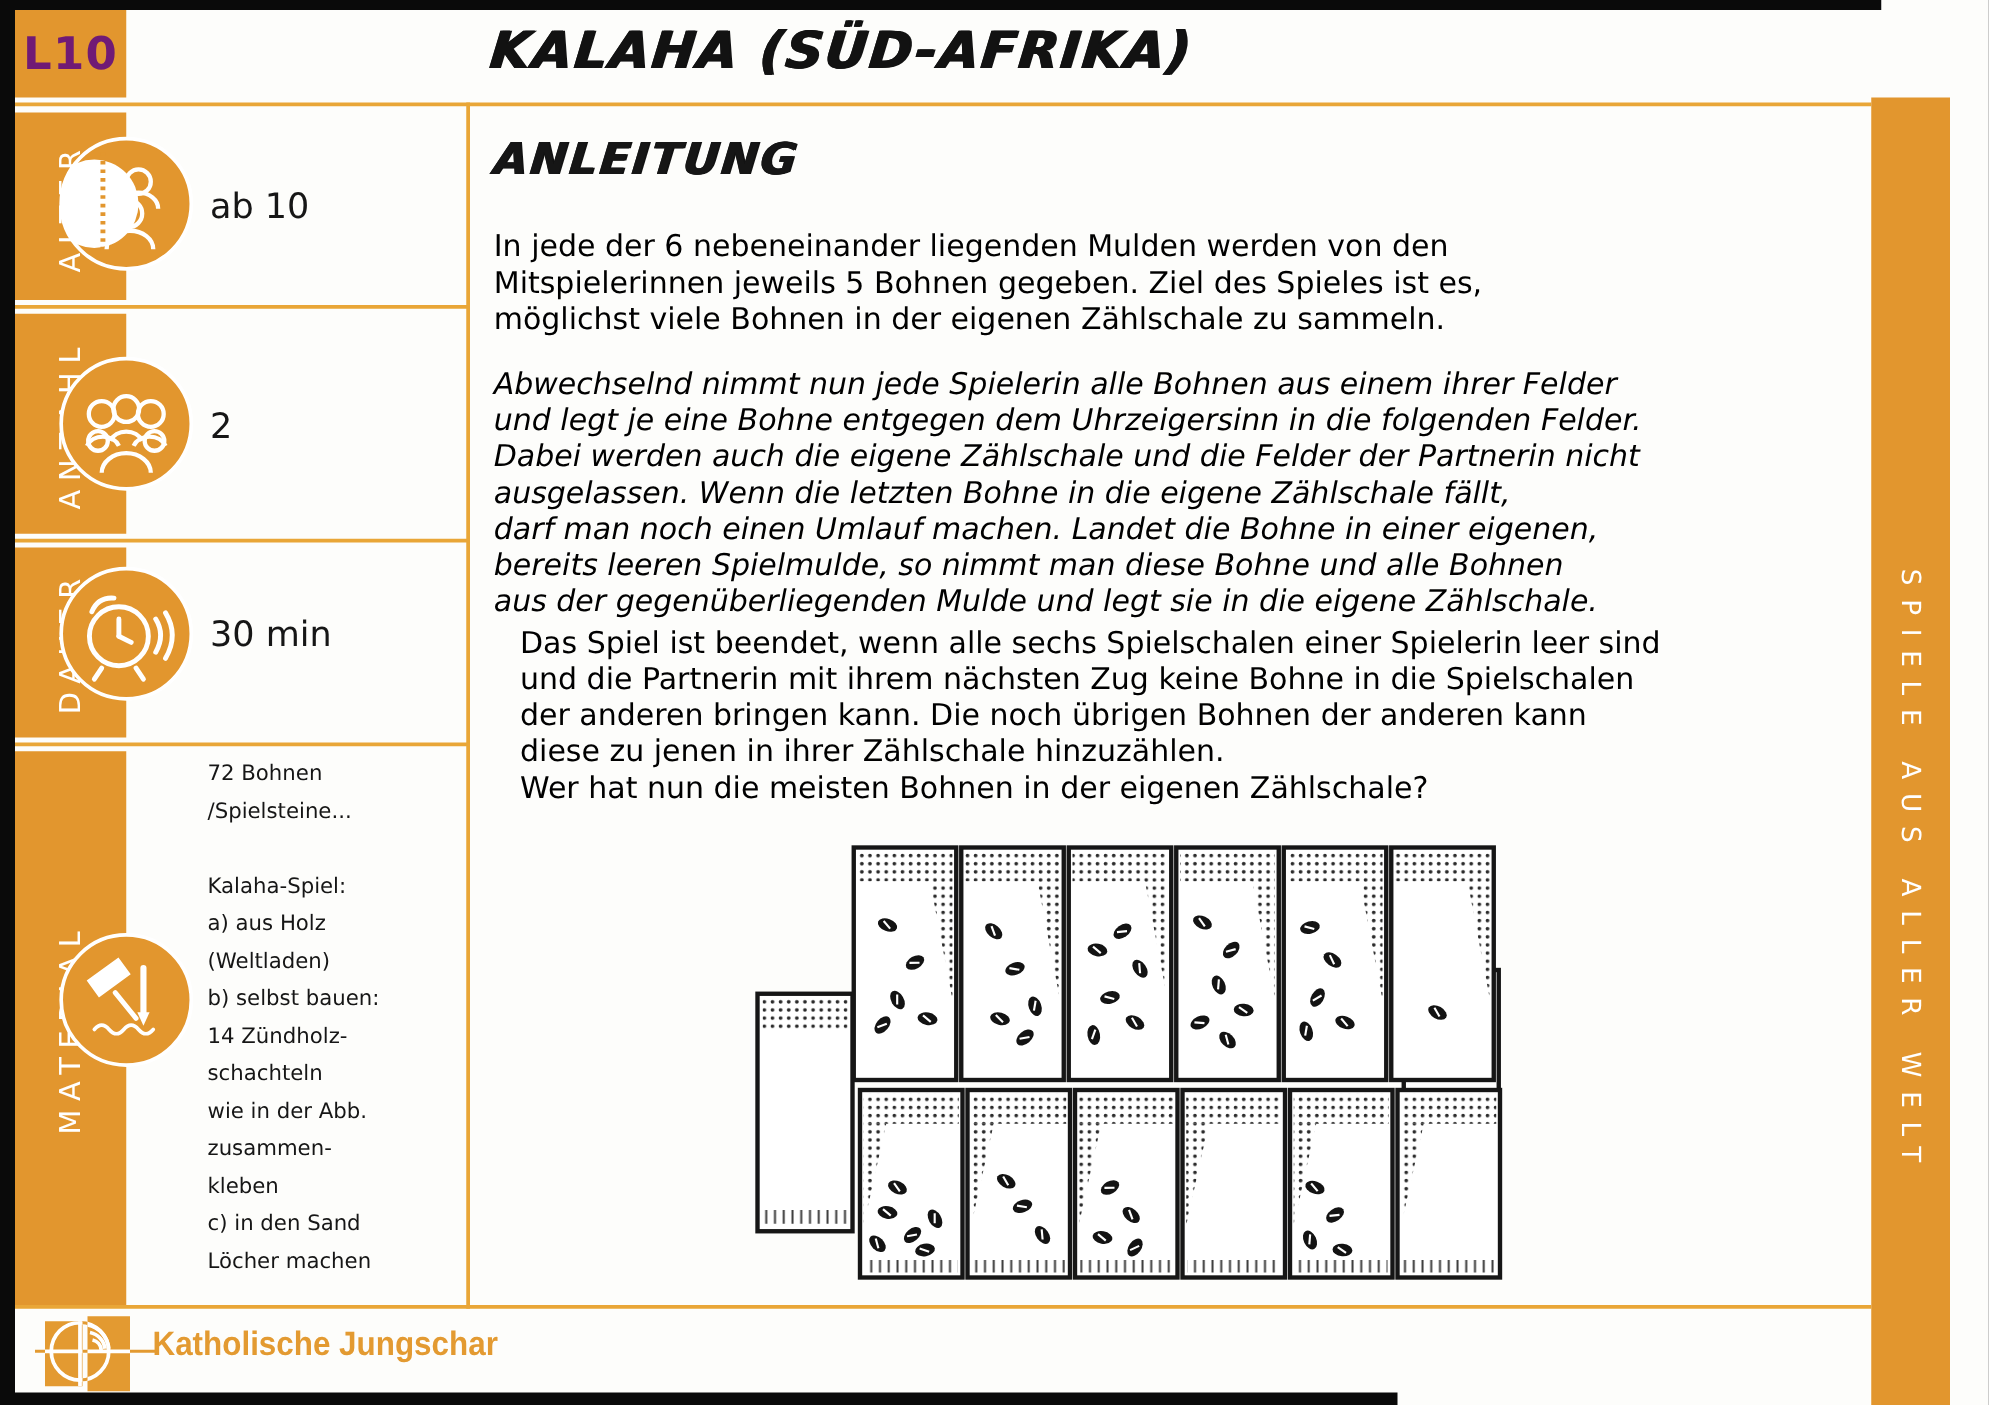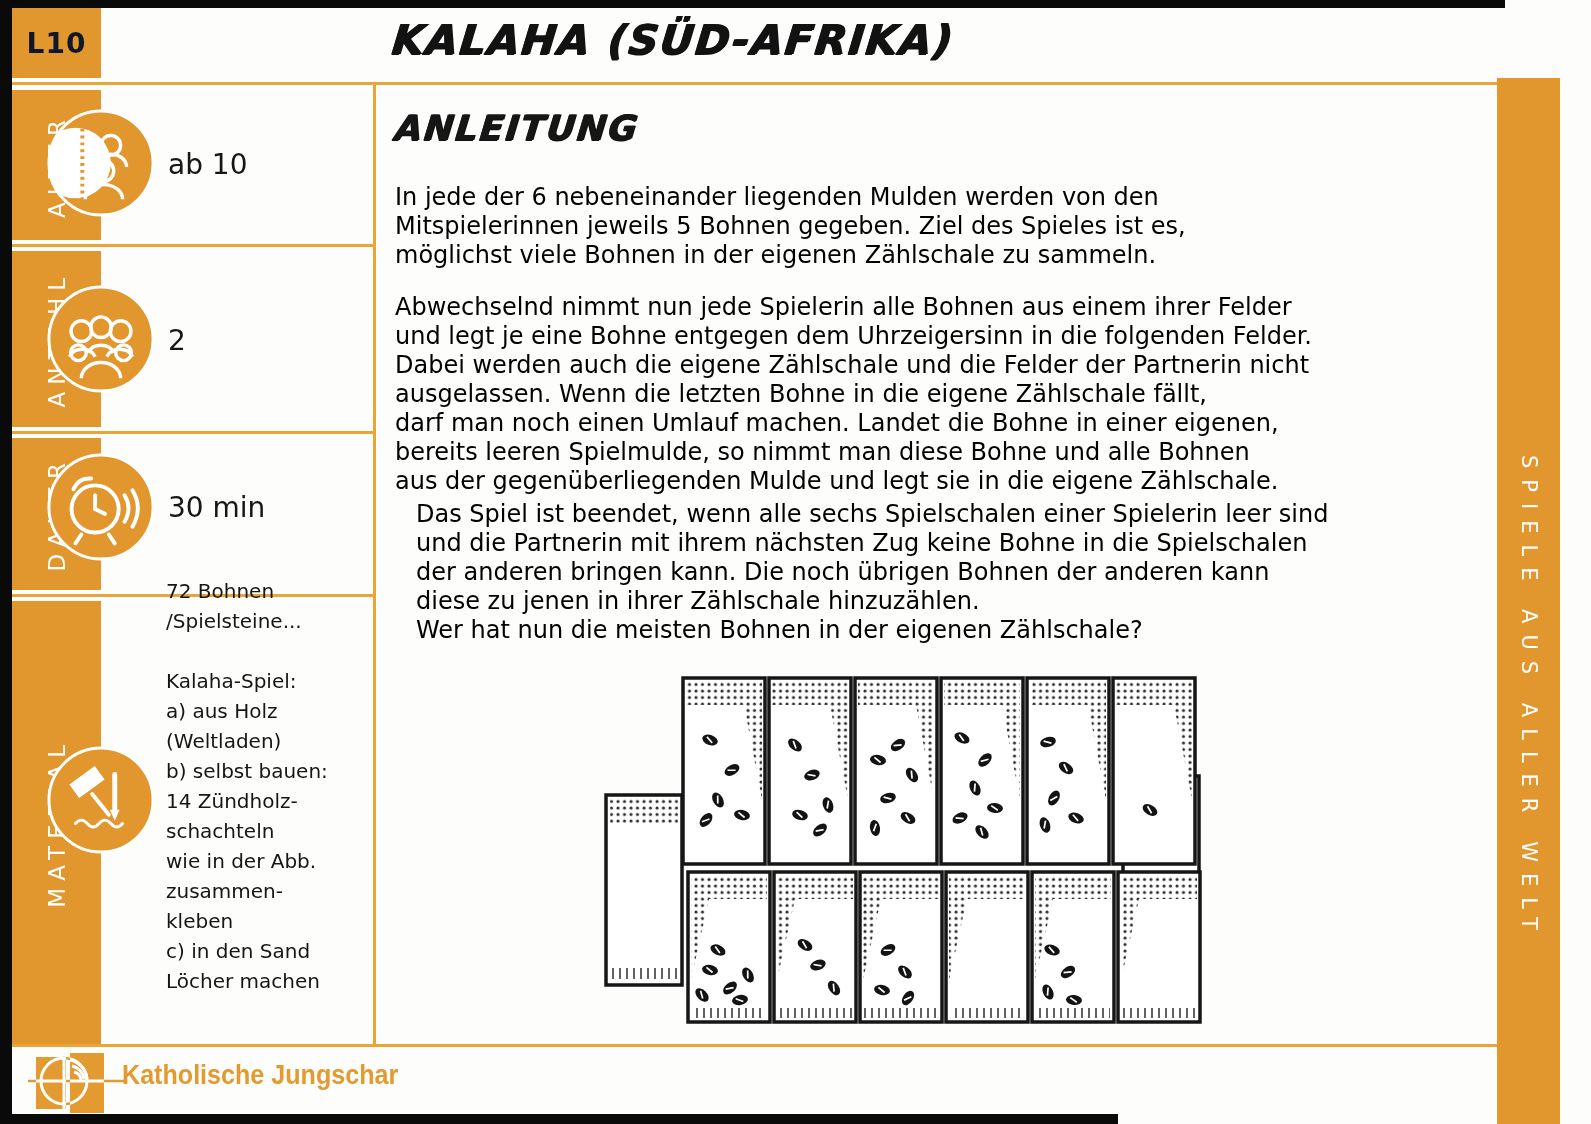--- a/index.html
+++ b/index.html
@@ -5,32 +5,32 @@
   html,body{margin:0;padding:0;background:#888;}
   #page{position:relative;width:1591px;height:1124px;background:#fdfdfb;overflow:hidden;
         font-family:"DejaVu Sans","Liberation Sans",sans-serif;color:#161616;}
   .abs{position:absolute;}
   
   .scan-left{left:0;top:0;width:12px;height:1124px;background:#0a0a0a;}
   .scan-top{left:0;top:0;width:1505px;height:8px;background:#0a0a0a;}
   .scan-bottom{left:0;top:1114px;width:1118px;height:10px;background:#0a0a0a;}
   
   .l10{left:12px;top:8px;width:89px;height:70px;background:#E2962E;display:flex;align-items:center;justify-content:center;}
-  .l10 span{color:#0f172a;font-size:28px;font-weight:bold;letter-spacing:1px;}
+  .l10 span{color:#701a75;font-size:36px;font-weight:bold;letter-spacing:1px;}
   .title{left:392px;top:16px;font-size:41px;font-weight:bold;font-style:italic;
          letter-spacing:2px;transform:skewX(-6deg);color:#121212;
          text-shadow:1.6px 0 0 #121212,0 .6px 0 #121212;white-space:nowrap;}
   .rule-h{height:3px;background:#E9A637;}
   .rule-v{width:3px;background:#E9A637;}
   
   .sb-seg{left:12px;width:89px;background:#E2962E;display:flex;align-items:center;justify-content:center;}
   .sb-label{writing-mode:vertical-rl;transform:rotate(180deg);color:#fff;font-size:23px;letter-spacing:7px;font-weight:normal;}
   .icon{left:46px;width:110px;height:110px;}
   .val{font-size:28px;color:#161616;}
-  .material-text{left:166px;top:576px;width:212px;font-size:20px;line-height:30px;white-space:pre-line;}
+  .material-text{left:166px;top:604px;width:212px;font-size:17px;line-height:30px;white-space:pre-line;}
   
   .heading{left:395px;top:108px;font-size:35px;font-weight:bold;font-style:italic;letter-spacing:2px;
            transform:skewX(-6deg);text-shadow:1.4px 0 0 #121212,0 .5px 0 #121212;}
   .para{left:395px;width:1120px;font-size:24px;line-height:29px;white-space:pre-line;color:#000000;}
   
   .strip{left:1497px;top:78px;width:63px;height:1046px;background:#E2962E;display:flex;justify-content:center;}
   .strip span{writing-mode:vertical-rl;color:#fff;font-size:21px;letter-spacing:11px;margin-top:377px;white-space:nowrap;}
   
   .wordmark{left:122px;top:1060px;font-family:"Liberation Sans",sans-serif;font-size:27px;font-weight:bold;
             color:#E39A31;transform:scaleX(.93);transform-origin:left;letter-spacing:0px;white-space:nowrap;}
@@ -141,21 +141,21 @@
 wie in der Abb.
 zusammen-
 kleben
 c) in den Sand
 Löcher machen</div>
 
   <div class="abs heading">ANLEITUNG</div>
   <div class="abs para" style="top:183px;">In jede der 6 nebeneinander liegenden Mulden werden von den
 Mitspielerinnen jeweils 5 Bohnen gegeben. Ziel des Spieles ist es,
 möglichst viele Bohnen in der eigenen Zählschale zu sammeln.</div>
-  <div class="abs para" style="top:293px;">Abwechselnd nimmt nun jede Spielerin alle Bohnen aus einem ihrer Felder
+  <div class="abs para" style="top:293px;font-style:italic;">Abwechselnd nimmt nun jede Spielerin alle Bohnen aus einem ihrer Felder
 und legt je eine Bohne entgegen dem Uhrzeigersinn in die folgenden Felder.
 Dabei werden auch die eigene Zählschale und die Felder der Partnerin nicht
 ausgelassen. Wenn die letzten Bohne in die eigene Zählschale fällt,
 darf man noch einen Umlauf machen. Landet die Bohne in einer eigenen,
 bereits leeren Spielmulde, so nimmt man diese Bohne und alle Bohnen
 aus der gegenüberliegenden Mulde und legt sie in die eigene Zählschale.</div>
   <div class="abs para" style="top:500px;margin-left:21px;">Das Spiel ist beendet, wenn alle sechs Spielschalen einer Spielerin leer sind
 und die Partnerin mit ihrem nächsten Zug keine Bohne in die Spielschalen
 der anderen bringen kann. Die noch übrigen Bohnen der anderen kann
 diese zu jenen in ihrer Zählschale hinzuzählen.

